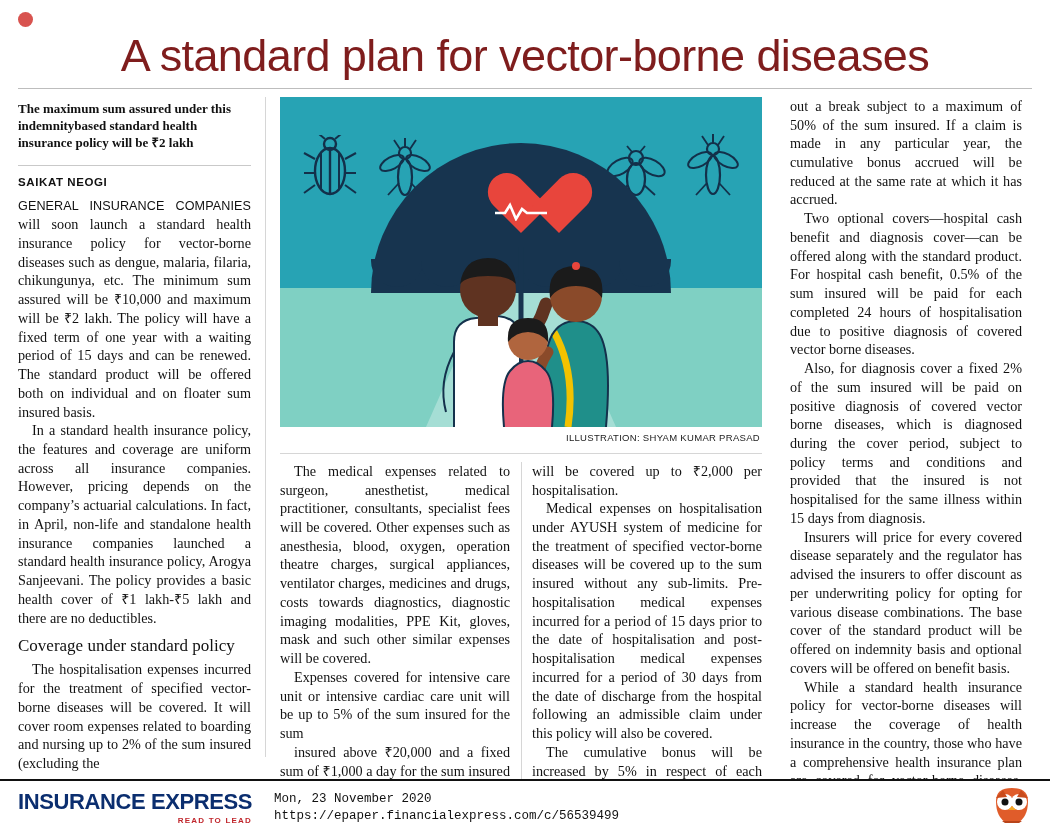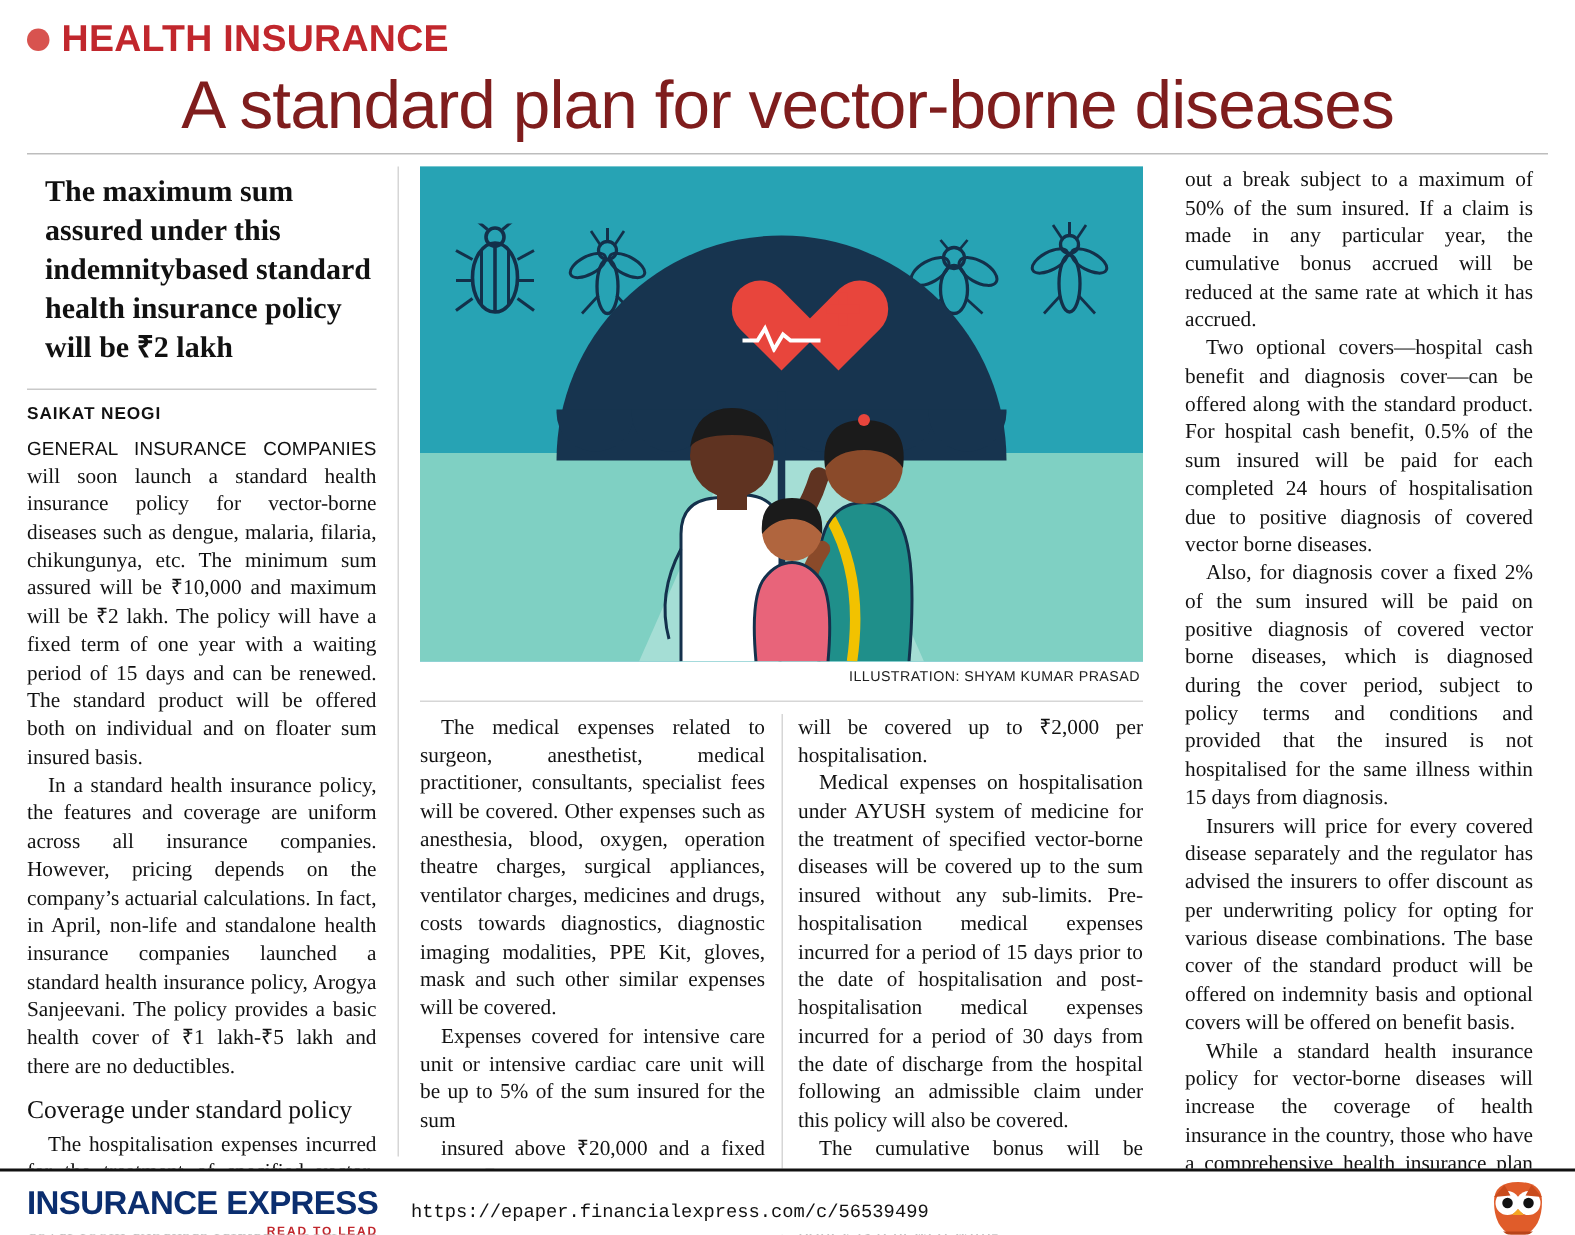--- a/index.html
+++ b/index.html
@@ -54,23 +54,23 @@
     height: 660px;
   }
   .col-left { width: 248px; padding-right: 14px; border-right: 1px solid #d6d6d6; }
   .col-mid  { width: 510px; padding: 0 14px; }
   .col-right{ width: 246px; padding-left: 14px; }
 
   
   .standfirst {
     font-family: "Liberation Serif", serif;
     font-weight: bold;
-    font-size: 20px;
+    font-size: 13px;
     line-height: 1.3;
-    margin: 4px 0 14px 12px;
+    margin: 4px 0 14px 0;
   }
   .byline {
     font-family: "Liberation Sans", sans-serif;
     font-weight: bold;
     font-size: 11.5px;
     letter-spacing: 0.6px;
     margin: 10px 0 8px 0;
   }
   .byline-rule { border-top: 1px solid #c9c9c9; margin-bottom: 8px; }
 
@@ -219,21 +219,20 @@
     width: 44px; height: 44px;
   }
 </style>
 </head>
 <body>
 
 <div class="page">
 
   <div class="kicker">
     <span class="kicker-dot"></span>
-    <span class="kicker-text">HEALTH INSURANCE</span>
   </div>
 
   <h1 class="headline">A standard plan for vector-borne diseases</h1>
   <div class="rule-top"></div>
 
   <div class="body-wrap">
 
     <div class="col-left">
       <div class="standfirst">The maximum sum assured under this indemnitybased standard health insurance policy will be ₹2 lakh</div>
       <div class="byline-rule"></div>
@@ -365,20 +364,21 @@
       <p class="t">While a standard health insurance policy for vector-borne diseases will increase the coverage of health insurance in the country, those who have a comprehensive health insurance plan are covered for vector-borne diseases. So, it is always better to go for a health insurance policy with higher sum insured and a standard health plan for vector-borne diseases can be a supplementary cover.</p>
     </div>
   </div>
 
   <div class="footer">
     <div class="fe-logo">
       <span class="fe-name">INSURANCE EXPRESS</span>
       <span class="fe-tag">READ TO LEAD</span>
     </div>
     <div class="footer-meta">
+      <div>Mon, 23 November 2020</div>
       <div>https://epaper.financialexpress.com/c/56539499</div>
     </div>
     <svg class="owl" viewBox="0 0 44 44">
       <path d="M6 16 q0-13 16-13 q16 0 16 13 q0 20-16 24 q-16-4-16-24Z" fill="#e05c2a"></path>
       <circle cx="15" cy="17" r="8" fill="#fff"></circle>
       <circle cx="29" cy="17" r="8" fill="#fff"></circle>
       <circle cx="15" cy="17" r="3.5" fill="#111"></circle>
       <circle cx="29" cy="17" r="3.5" fill="#111"></circle>
       <path d="M22 21 l-4 4 h8 Z" fill="#f5a623"></path>
       <path d="M6 13 l7-8 4 7 Z" fill="#c94b1c"></path>

